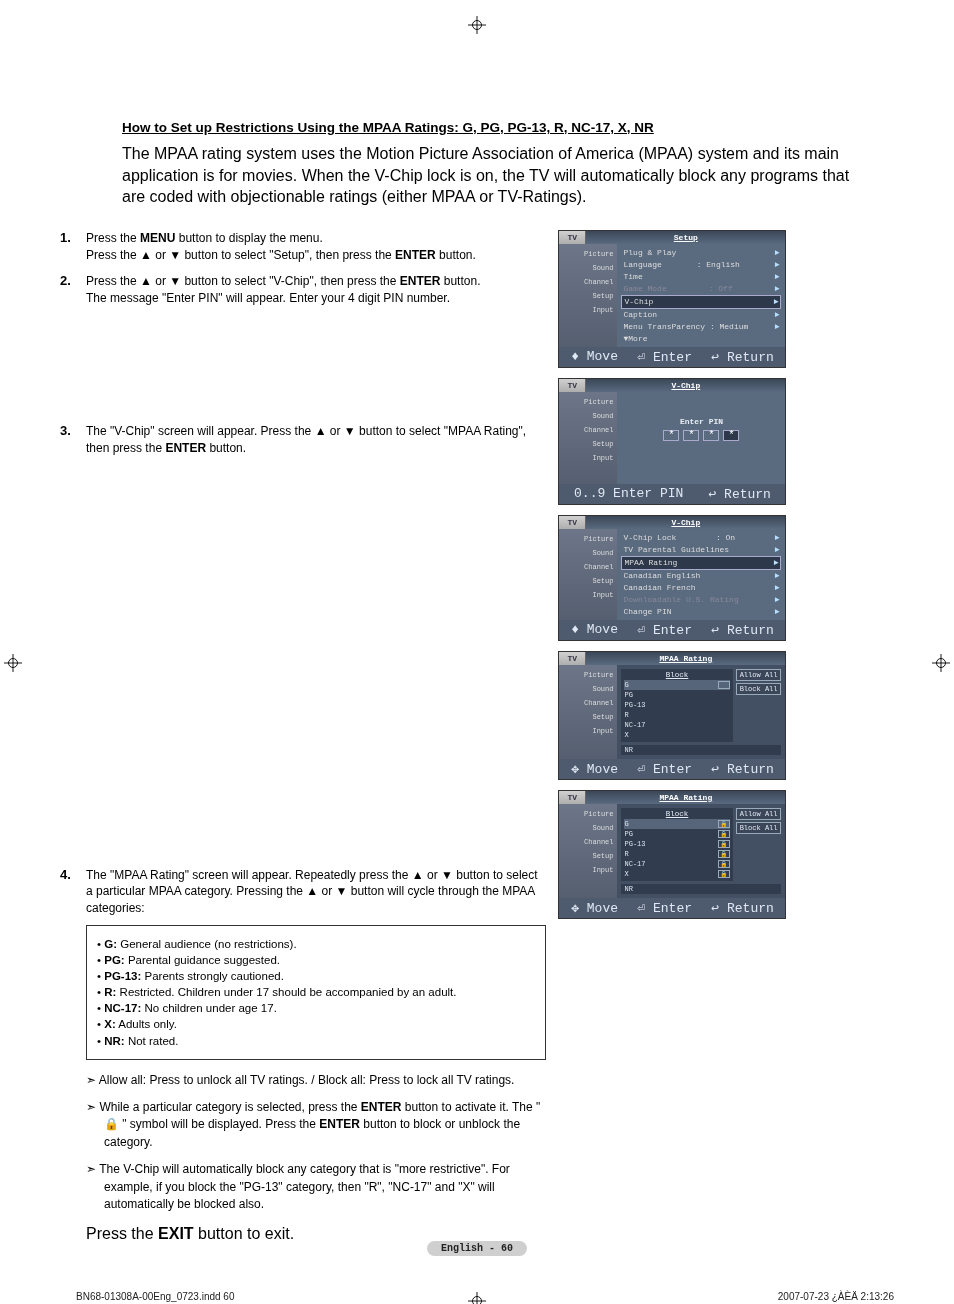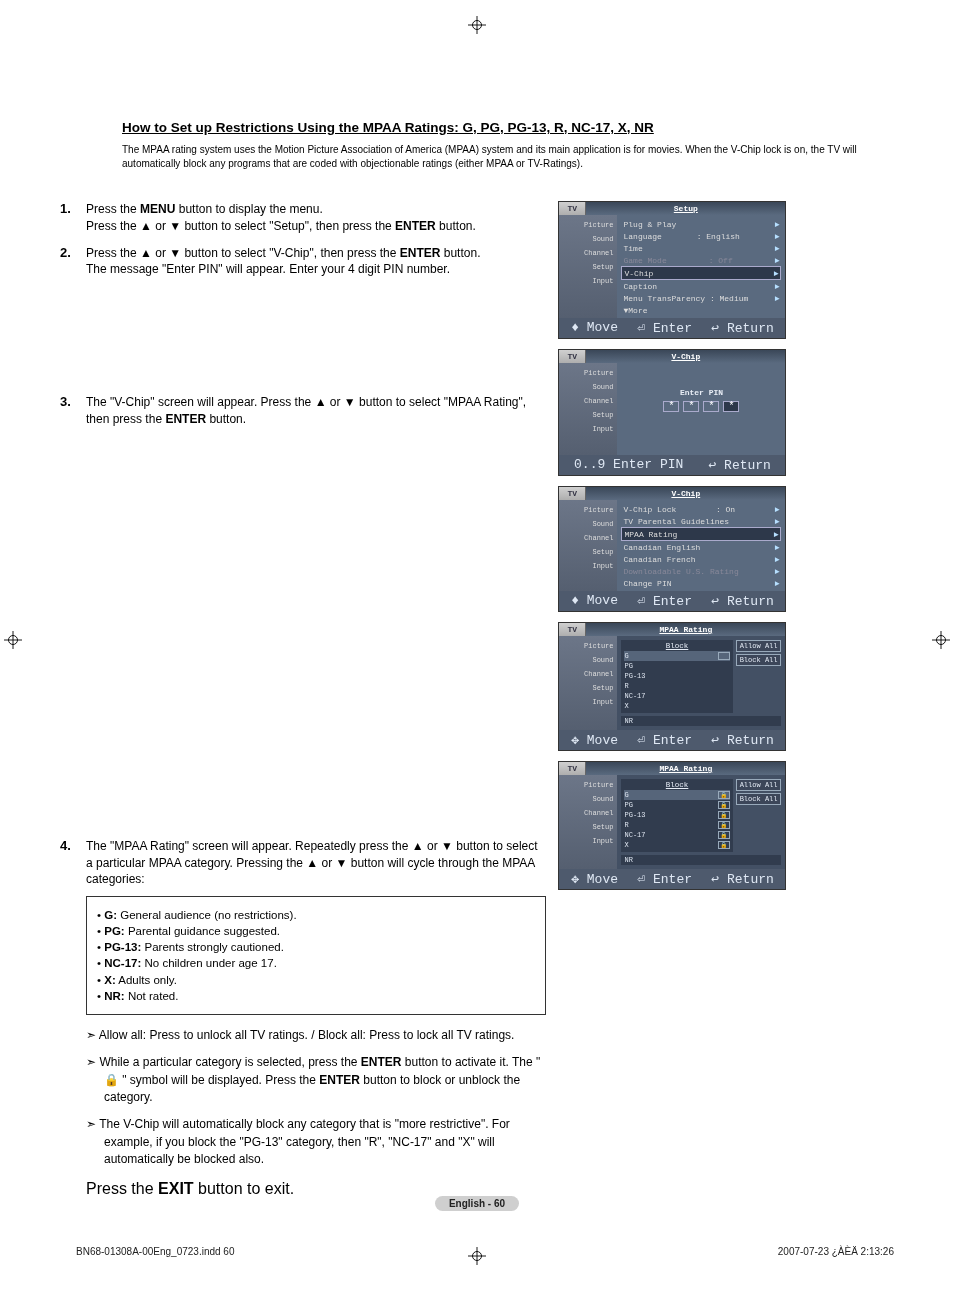--- a/index.html
+++ b/index.html
@@ -1,18 +1,18 @@
 <!DOCTYPE html>
 <html><head>
 <meta charset="utf-8">
 <style>
   * { box-sizing: border-box; margin: 0; padding: 0; }
   body { background: #fff; font-family: Arial, Helvetica, sans-serif; color: #000; font-size: 12px; width: 954px; margin: 0 auto; position: relative; padding: 120px 60px 70px 60px; }
   .page-title { font-size: 13.5px; font-weight: bold; text-decoration: underline; margin-bottom: 8px; margin-left:62px;}
-  .intro { font-size: 10px; margin-bottom: 31px; margin-left:62px; margin-right:20px; line-height:1.35;}
+  .intro { font-size: 16px; margin-bottom: 22px; margin-left:62px; margin-right:20px; line-height:1.35;}
   .columns { display: flex; gap: 12px; }
   .left-col { flex: 1.45; padding-left:0;}
   .right-col { flex: 1; }
   ol.steps { list-style:none; }
   ol.steps > li { display:flex; margin-bottom: 10px; }
   .step-num { font-weight: bold; width: 26px; font-size:13px;}
   .step-body { flex:1; font-size:12px; line-height:1.4;}
   .step-body b { font-weight:bold;}
   .gap-b { height:106px;}
   .categories { margin: 8px 0 8px 0; border:1px solid #333; padding:10px 10px; font-size:11.5px; line-height:1.4;}
@@ -42,21 +42,21 @@
   .mpaa-cols { display:flex; gap:3px;}
   .mpaa-list { flex:1; background:#313c4e; padding:2px 3px;}
   .mpaa-list .m { font-size:7px; color:#dce3ee; padding:1px 0; display:flex; justify-content:space-between;}
   .mpaa-list .m .lock { border:1px solid #9ab; width:12px; height:8px; text-align:center; line-height:7px; font-size:6px;}
   .mpaa-list .m.hl { background:#56657a;}
   .mpaa-buttons { display:flex; flex-direction:column; gap:2px;}
   .mpaa-buttons span { background:#3c4659; border:1px solid #9ab; color:#e2e9f3; font-size:7px; padding:1px 3px; text-align:center;}
   .block-hd { text-align:center; font-size:7.5px; color:#e6ecf6; margin-bottom:1px; text-decoration:underline;}
   .nr-row { background:#313c4e; margin-top:3px; padding:1px 3px; font-size:7px; color:#dde5f0;}
   .footer { position:absolute; bottom:70px; left:0; right:0; text-align:center;}
-  .footer span { display:inline-block; background:#cfcfcf; border-radius:9px; padding:2px 14px; font-size:10px; font-weight:bold; color:#222;}
+  .footer span { display:inline-block; background:#cfcfcf; border-radius:9px; padding:2px 14px; font-size:10px; font-weight:bold; color:#222;font-family:Liberation Mono, monospace;}
   .meta { position:absolute; bottom:24px; left:60px; right:60px; display:flex; justify-content:space-between; font-size:10px; color:#222;padding-left:16px;}
   .reg-center-top { position:absolute; top:16px; left:50%; transform:translateX(-50%); }
   .reg-center-bot { position:absolute; bottom:16px; left:50%; transform:translateX(-50%);}
   .reg-left { position:absolute; top:50%; left:4px; transform:translateY(-50%);}
   .reg-right { position:absolute; top:50%; right:4px; transform:translateY(-50%);}
   .reg-svg { width:18px; height:18px;}
 </style>
 </head>
 <body>
 
@@ -114,20 +114,21 @@
     <div style="height:400px;"></div>
     <ol class="steps">
       <li>
         <div class="step-num">4.</div>
         <div class="step-body">
           <span>The "MPAA Rating" screen will appear. Repeatedly press the ▲ or ▼ button to select a particular MPAA category. Pressing the ▲ or ▼ button will cycle through the MPAA categories:</span>
           <div class="categories">
             <div><b>G:</b><span> General audience (no restrictions).</span></div>
             <div><b>PG:</b><span> Parental guidance suggested.</span></div>
             <div><b>PG-13:</b><span> Parents strongly cautioned.</span></div>
+            <div><b>R:</b><span> Restricted. Children under 17 should be accompanied by an adult.</span></div>
             <div><b>NC-17:</b><span> No children under age 17.</span></div>
             <div><b>X:</b><span> Adults only.</span></div>
             <div><b>NR:</b><span> Not rated.</span></div>
           </div>
           <div class="notes">
             <div class="n">Allow all: Press to unlock all TV ratings. / Block all: Press to lock all TV ratings.</div>
             <div class="n"><span>While a particular category is selected, press the </span><b>ENTER</b><span> button to activate it. The " 🔒 " symbol will be displayed. Press the </span><b>ENTER</b><span> button to block or unblock the category.</span></div>
             <div class="n">The V-Chip will automatically block any category that is "more restrictive". For example, if you block the "PG-13" category, then "R", "NC-17" and "X" will automatically be blocked also.</div>
           </div>
           <div class="press-exit"><span>Press the </span><b>EXIT</b><span> button to exit.</span></div>

